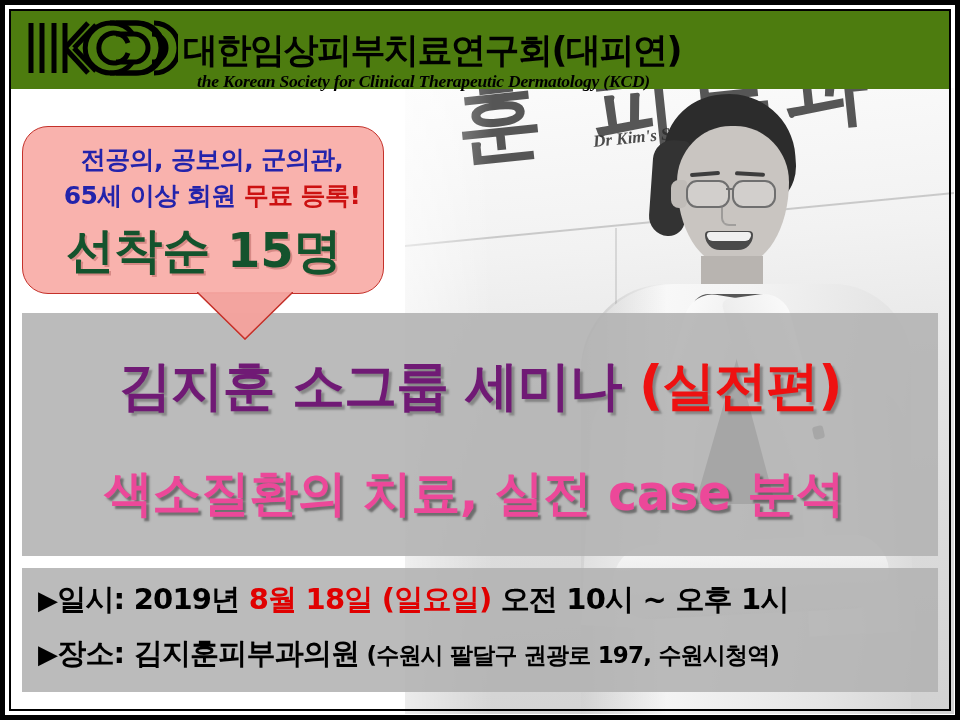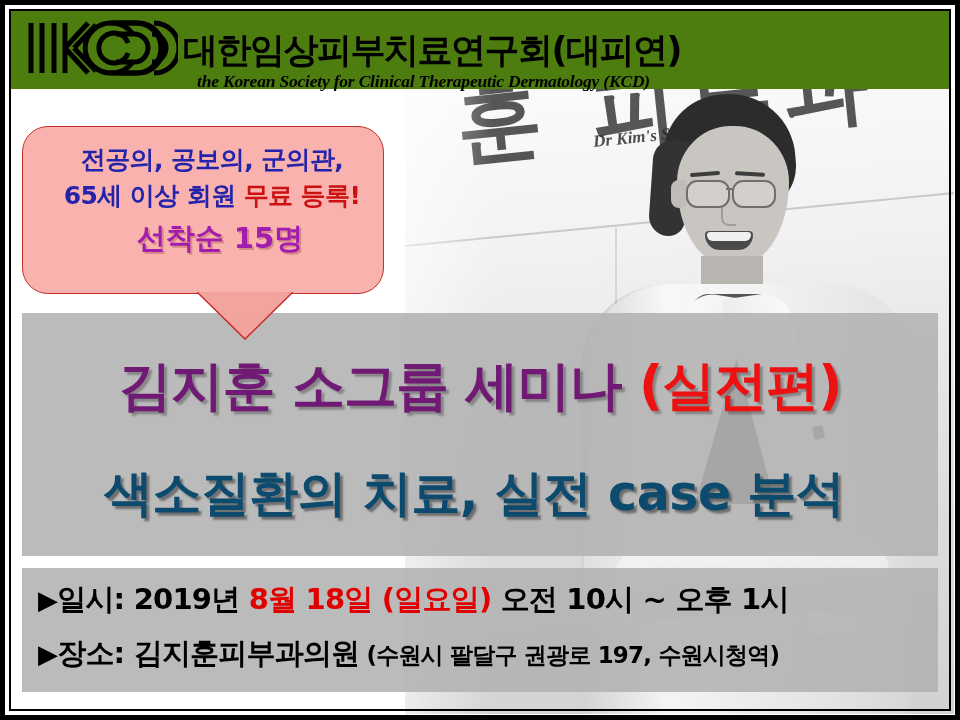--- a/index.html
+++ b/index.html
@@ -294,28 +294,27 @@
     padding-left: 8px;
   }
   .bubble .b-line1 { top: 16px; }
   .bubble .b-line2 { top: 52px; }
   .blue-t { color: #2323ab; }
   .red-t  { color: #cc1111; }
   .bubble .b-line3 {
     position: absolute;
     left: 0; top: 92px; width: 362px;
     text-align: center;
-    font-size: 29px;
-    font-weight: 700;
-    color: #a21caf;
+    font-size: 48px;
+    font-weight: 700;
+    color: #14532d;
     letter-spacing: 0px;
     white-space: nowrap;
     text-shadow: 2px 2px 0 rgba(150,60,60,0.35);
     font-family: "DejaVu Sans", sans-serif;
-    padding-left: 16px;
   }
   
   .bubble-tail {
     position: absolute;
     left: 197px; top: 292px;
     width: 0; height: 0;
     border-left: 48px solid transparent;
     border-right: 48px solid transparent;
     border-top: 48px solid rgba(249,178,173,0.88);
     z-index: 13;
@@ -351,21 +350,21 @@
   }
   .title-main .t-blue { color: #701a75; }
   .title-main .t-red  { color: #ee1111; }
   .title-sub {
     position: absolute;
     left: 0; top: 148px;
     width: 904px;
     text-align: center;
     font-size: 49px;
     font-weight: 700;
-    color: #0c4a6e;
+    color: #ec4899;
     letter-spacing: -0.5px;
     white-space: nowrap;
     text-shadow: 3px 3px 2px rgba(60,60,60,0.6);
     font-family: "DejaVu Sans", sans-serif;
   }
 
   
   .info-band {
     position: absolute;
     left: 22px; top: 568px;

